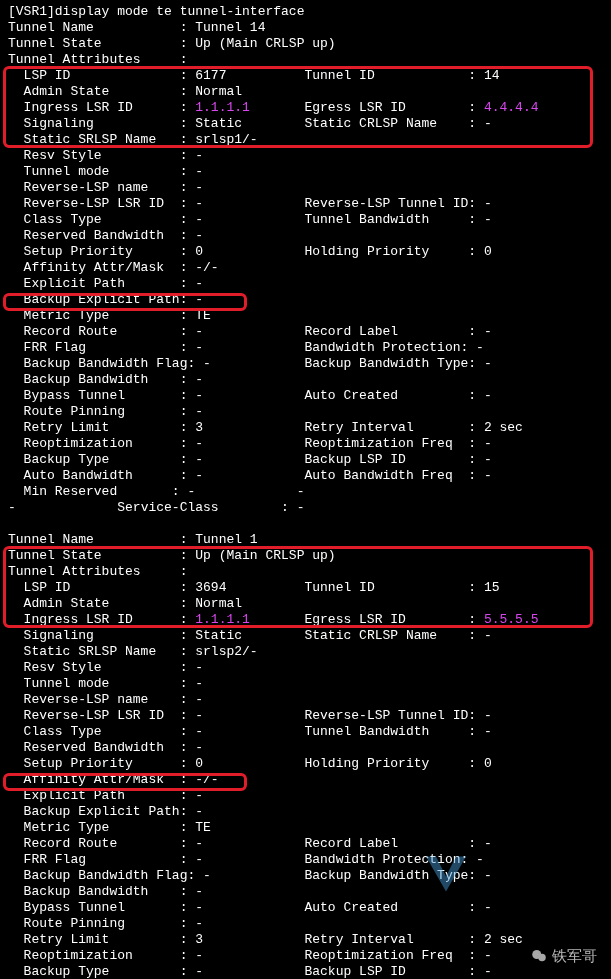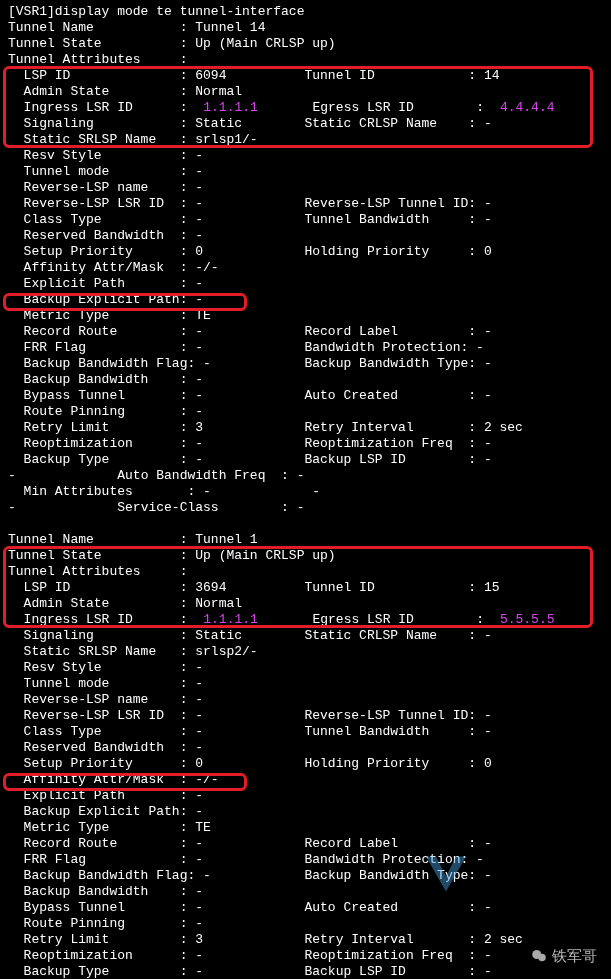--- a/index.html
+++ b/index.html
@@ -9,21 +9,21 @@
       font-family: "Courier New", monospace;
       font-size: 13px;
       line-height: 16px;
       width: 611px;
       height: 979px;
       padding: 4px 8px;
       position: relative;
       overflow: hidden;
     }
     .row { display: flex; white-space: pre; }
-    .magenta { color: #d946ef; margin-left: 8px; }
+    .magenta { color: #d946ef; }
     .box {
       border: 3px solid #e11d2a;
       border-radius: 6px;
       position: absolute;
       pointer-events: none;
     }
     .watermark-v {
       position: absolute;
       right: 140px;
       bottom: 80px;
@@ -51,21 +51,21 @@
     }
   </style>
 </head>
 <body>
 
 <div id="content">
     <div class="row">[VSR1]display mode te tunnel-interface</div>
     <div class="row"><span>Tunnel Name           : </span><span>Tunnel 14</span></div>
     <div class="row"><span>Tunnel State          : </span><span>Up (Main CRLSP up)</span></div>
     <div class="row"><span>Tunnel Attributes     : </span><span></span></div>
-    <div class="row"><span>  LSP ID              : </span><span>6094</span><span>          </span><span>Tunnel ID            : </span><span>14</span></div>
+    <div class="row"><span>  LSP ID              : </span><span>6177</span><span>          </span><span>Tunnel ID            : </span><span>14</span></div>
     <div class="row"><span>  Admin State         : </span><span>Normal</span></div>
     <div class="row"><span>  Ingress LSR ID      : </span><span class="magenta">1.1.1.1</span><span>       </span><span>Egress LSR ID        : </span><span class="magenta">4.4.4.4</span></div>
     <div class="row"><span>  Signaling           : </span><span>Static</span><span>        </span><span>Static CRLSP Name    : </span><span>-</span></div>
     <div class="row"><span>  Static SRLSP Name   : </span><span>srlsp1/-</span></div>
     <div class="row"><span>  Resv Style          : </span><span>-</span></div>
     <div class="row"><span>  Tunnel mode         : </span><span>-</span></div>
     <div class="row"><span>  Reverse-LSP name    : </span><span>-</span></div>
     <div class="row"><span>  Reverse-LSP LSR ID  : </span><span>-</span><span>             </span><span>Reverse-LSP Tunnel ID: </span><span>-</span></div>
     <div class="row"><span>  Class Type          : </span><span>-</span><span>             </span><span>Tunnel Bandwidth     : </span><span>-</span></div>
     <div class="row"><span>  Reserved Bandwidth  : </span><span>-</span></div>
@@ -76,22 +76,22 @@
     <div class="row"><span>  Metric Type         : </span><span>TE</span></div>
     <div class="row"><span>  Record Route        : </span><span>-</span><span>             </span><span>Record Label         : </span><span>-</span></div>
     <div class="row"><span>  FRR Flag            : </span><span>-</span><span>             </span><span>Bandwidth Protection: </span><span>-</span></div>
     <div class="row"><span>  Backup Bandwidth Flag: </span><span>-</span><span>            </span><span>Backup Bandwidth Type: </span><span>-</span></div>
     <div class="row"><span>  Backup Bandwidth    : </span><span>-</span></div>
     <div class="row"><span>  Bypass Tunnel       : </span><span>-</span><span>             </span><span>Auto Created         : </span><span>-</span></div>
     <div class="row"><span>  Route Pinning       : </span><span>-</span></div>
     <div class="row"><span>  Retry Limit         : </span><span>3</span><span>             </span><span>Retry Interval       : </span><span>2 sec</span></div>
     <div class="row"><span>  Reoptimization      : </span><span>-</span><span>             </span><span>Reoptimization Freq  : </span><span>-</span></div>
     <div class="row"><span>  Backup Type         : </span><span>-</span><span>             </span><span>Backup LSP ID        : </span><span>-</span></div>
-    <div class="row"><span>-</span><span>             </span><span>Auto Bandwidth Freq  : </span><span>-</span></div>
-    <div class="row"><span>  Min Attributes       : </span><span>-</span><span>             </span><span>-</span></div>
+    <div class="row"><span>  Auto Bandwidth      : </span><span>-</span><span>             </span><span>Auto Bandwidth Freq  : </span><span>-</span></div>
+    <div class="row"><span>  Min Reserved       : </span><span>-</span><span>             </span><span>-</span></div>
     <div class="row"><span>-</span><span>             </span><span>Service-Class        : </span><span>-</span></div>
     <div class="row">&nbsp;</div>
     <div class="row"><span>Tunnel Name           : </span><span>Tunnel 1</span></div>
     <div class="row"><span>Tunnel State          : </span><span>Up (Main CRLSP up)</span></div>
     <div class="row"><span>Tunnel Attributes     : </span><span></span></div>
     <div class="row"><span>  LSP ID              : </span><span>3694</span><span>          </span><span>Tunnel ID            : </span><span>15</span></div>
     <div class="row"><span>  Admin State         : </span><span>Normal</span></div>
     <div class="row"><span>  Ingress LSR ID      : </span><span class="magenta">1.1.1.1</span><span>       </span><span>Egress LSR ID        : </span><span class="magenta">5.5.5.5</span></div>
     <div class="row"><span>  Signaling           : </span><span>Static</span><span>        </span><span>Static CRLSP Name    : </span><span>-</span></div>
     <div class="row"><span>  Static SRLSP Name   : </span><span>srlsp2/-</span></div>

